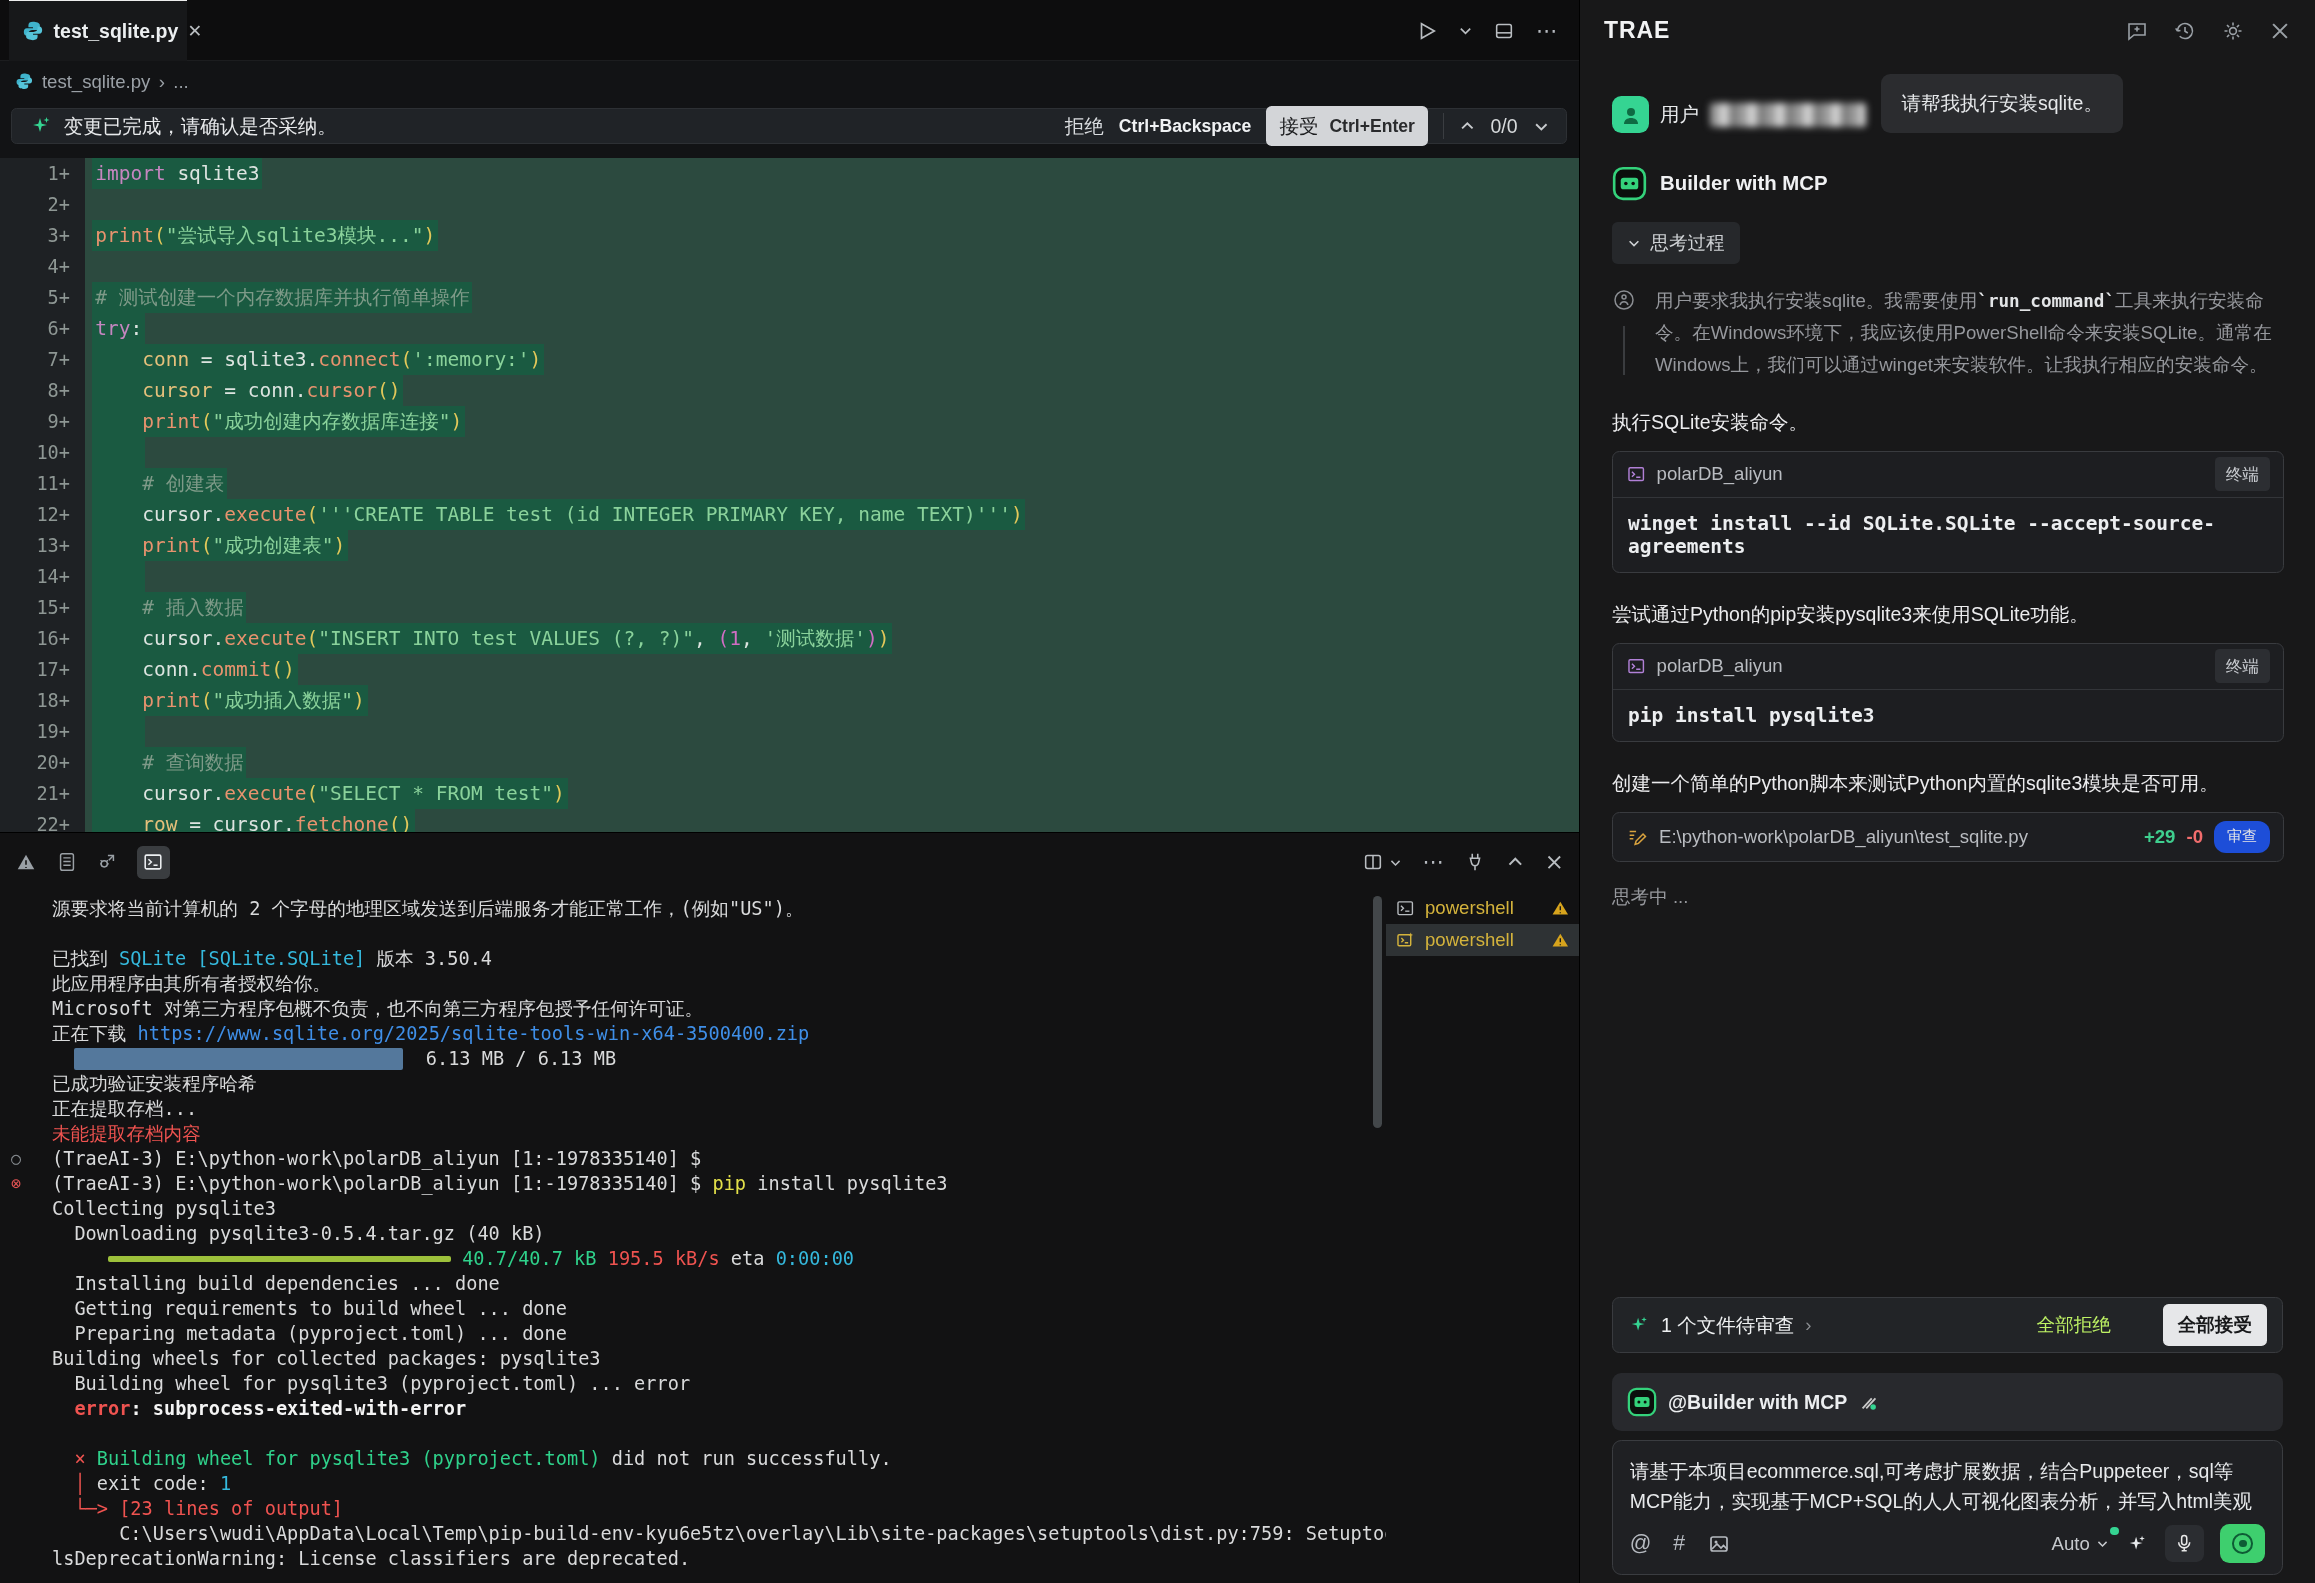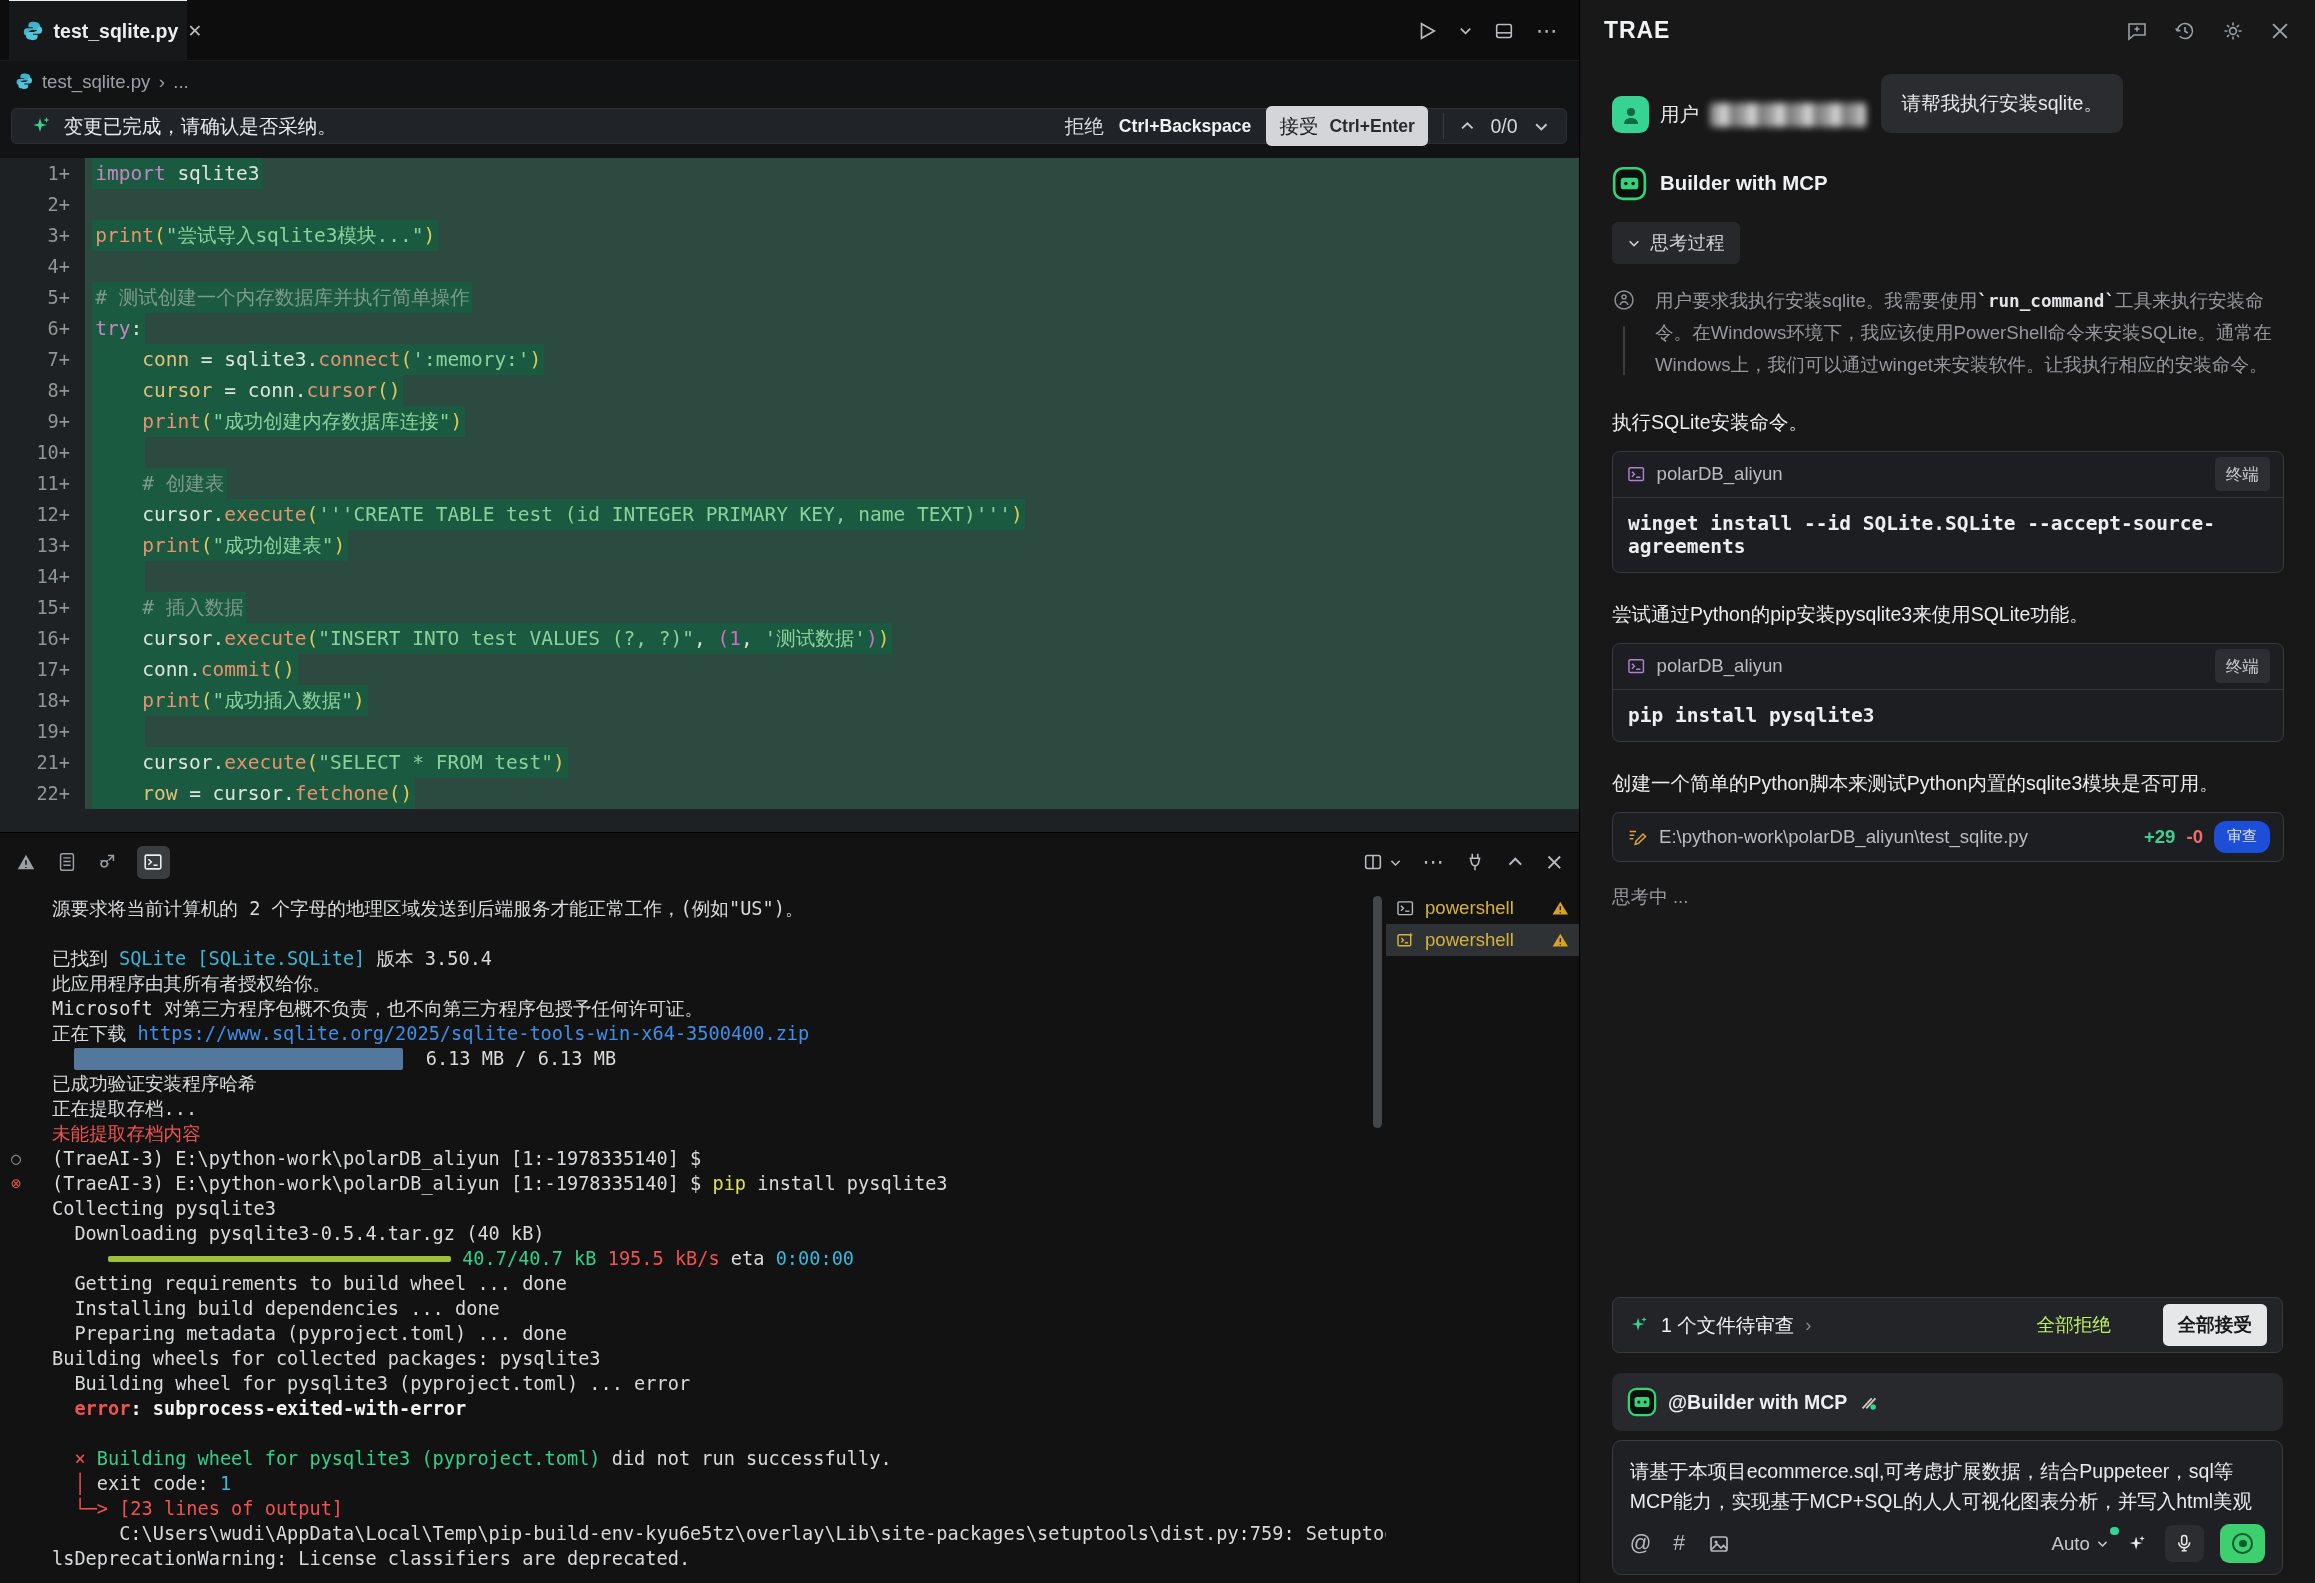--- a/index.html
+++ b/index.html
@@ -265,20 +265,24 @@
       </div>
       <div class="code-line">
         <span class="gut">18+</span>
         <span class="lbody"><span class="hl"><span class="tk-pl">    </span><span class="tk-fn">print</span><span class="tk-y">(</span><span class="tk-st">"成功插入数据"</span><span class="tk-y">)</span></span></span>
       </div>
       <div class="code-line">
         <span class="gut">19+</span>
         <span class="lbody"><span class="hl"><span class="tk-pl">    </span></span></span>
       </div>
       <div class="code-line">
+        <span class="gut">20+</span>
+        <span class="lbody"><span class="hl"><span class="tk-pl">    </span><span class="tk-cm"># 查询数据</span></span></span>
+      </div>
+      <div class="code-line">
         <span class="gut">21+</span>
         <span class="lbody"><span class="hl"><span class="tk-pl">    cursor.</span><span class="tk-fn">execute</span><span class="tk-y">(</span><span class="tk-st">"SELECT * FROM test"</span><span class="tk-y">)</span></span></span>
       </div>
       <div class="code-line">
         <span class="gut">22+</span>
         <span class="lbody"><span class="hl"><span class="tk-pl">    </span><span class="tk-vd">row</span><span class="tk-pl"> = cursor.</span><span class="tk-fn">fetchone</span><span class="tk-y">()</span></span></span>
       </div>
     </div>
 </div>
 <div id="diff-ruler"></div>
@@ -351,22 +355,22 @@
         <div class="term-line"><span class="ts-p">正在下载 </span><span class="ts-bl">https://www.sqlite.org/2025/sqlite-tools-win-x64-3500400.zip</span></div>
         <div class="term-line"><span class="ts-p">  </span><span class="tbar" style="width: 329px; height: 22px; background: rgb(84, 120, 156);"></span><span class="ts-p">  6.13 MB / 6.13 MB</span></div>
         <div class="term-line"><span class="ts-p">已成功验证安装程序哈希</span></div>
         <div class="term-line"><span class="ts-p">正在提取存档...</span></div>
         <div class="term-line"><span class="ts-rd">未能提取存档内容</span></div>
         <div class="term-line"><span class="tmark tm-ok">○</span><span class="ts-p">(TraeAI-3) E:\python-work\polarDB_aliyun [1:-1978335140] $ </span></div>
         <div class="term-line"><span class="tmark tm-err">⊗</span><span class="ts-p">(TraeAI-3) E:\python-work\polarDB_aliyun [1:-1978335140] $ </span><span class="ts-yl">pip</span><span class="ts-p"> install pysqlite3</span></div>
         <div class="term-line"><span class="ts-p">Collecting pysqlite3</span></div>
         <div class="term-line"><span class="ts-p">  Downloading pysqlite3-0.5.4.tar.gz (40 kB)</span></div>
         <div class="term-line"><span class="ts-p">     </span><span class="tbar" style="width: 343px; height: 6.5px; background: rgb(157, 193, 59);"></span><span class="ts-gr"> 40.7/40.7 kB</span><span class="ts-p"> </span><span class="ts-rd">195.5 kB/s</span><span class="ts-p"> eta </span><span class="ts-cy">0:00:00</span></div>
+        <div class="term-line"><span class="ts-p">  Installing build dependencies ... done</span></div>
         <div class="term-line"><span class="ts-p">  Getting requirements to build wheel ... done</span></div>
-        <div class="term-line"><span class="ts-p">  Installing build dependencies ... done</span></div>
         <div class="term-line"><span class="ts-p">  Preparing metadata (pyproject.toml) ... done</span></div>
         <div class="term-line"><span class="ts-p">Building wheels for collected packages: pysqlite3</span></div>
         <div class="term-line"><span class="ts-p">  Building wheel for pysqlite3 (pyproject.toml) ... error</span></div>
         <div class="term-line"><span class="ts-p">  </span><span class="ts-rb">error</span><span class="ts-wb">: subprocess-exited-with-error</span></div>
         <div class="term-line"></div>
         <div class="term-line"><span class="ts-p">  </span><span class="ts-rd">× </span><span class="ts-gr">Building wheel for pysqlite3 (pyproject.toml)</span><span class="ts-p"> did not run successfully.</span></div>
         <div class="term-line"><span class="ts-p">  </span><span class="ts-rd">│</span><span class="ts-p"> exit code: </span><span class="ts-cy">1</span></div>
         <div class="term-line"><span class="ts-p">  </span><span class="ts-rd">└─&gt; [23 lines of output]</span></div>
         <div class="term-line"><span class="ts-p">      C:\Users\wudi\AppData\Local\Temp\pip-build-env-kyu6e5tz\overlay\Lib\site-packages\setuptools\dist.py:759: Setuptoo</span></div>
         <div class="term-line"><span class="ts-p">lsDeprecationWarning: License classifiers are deprecated.</span></div>

